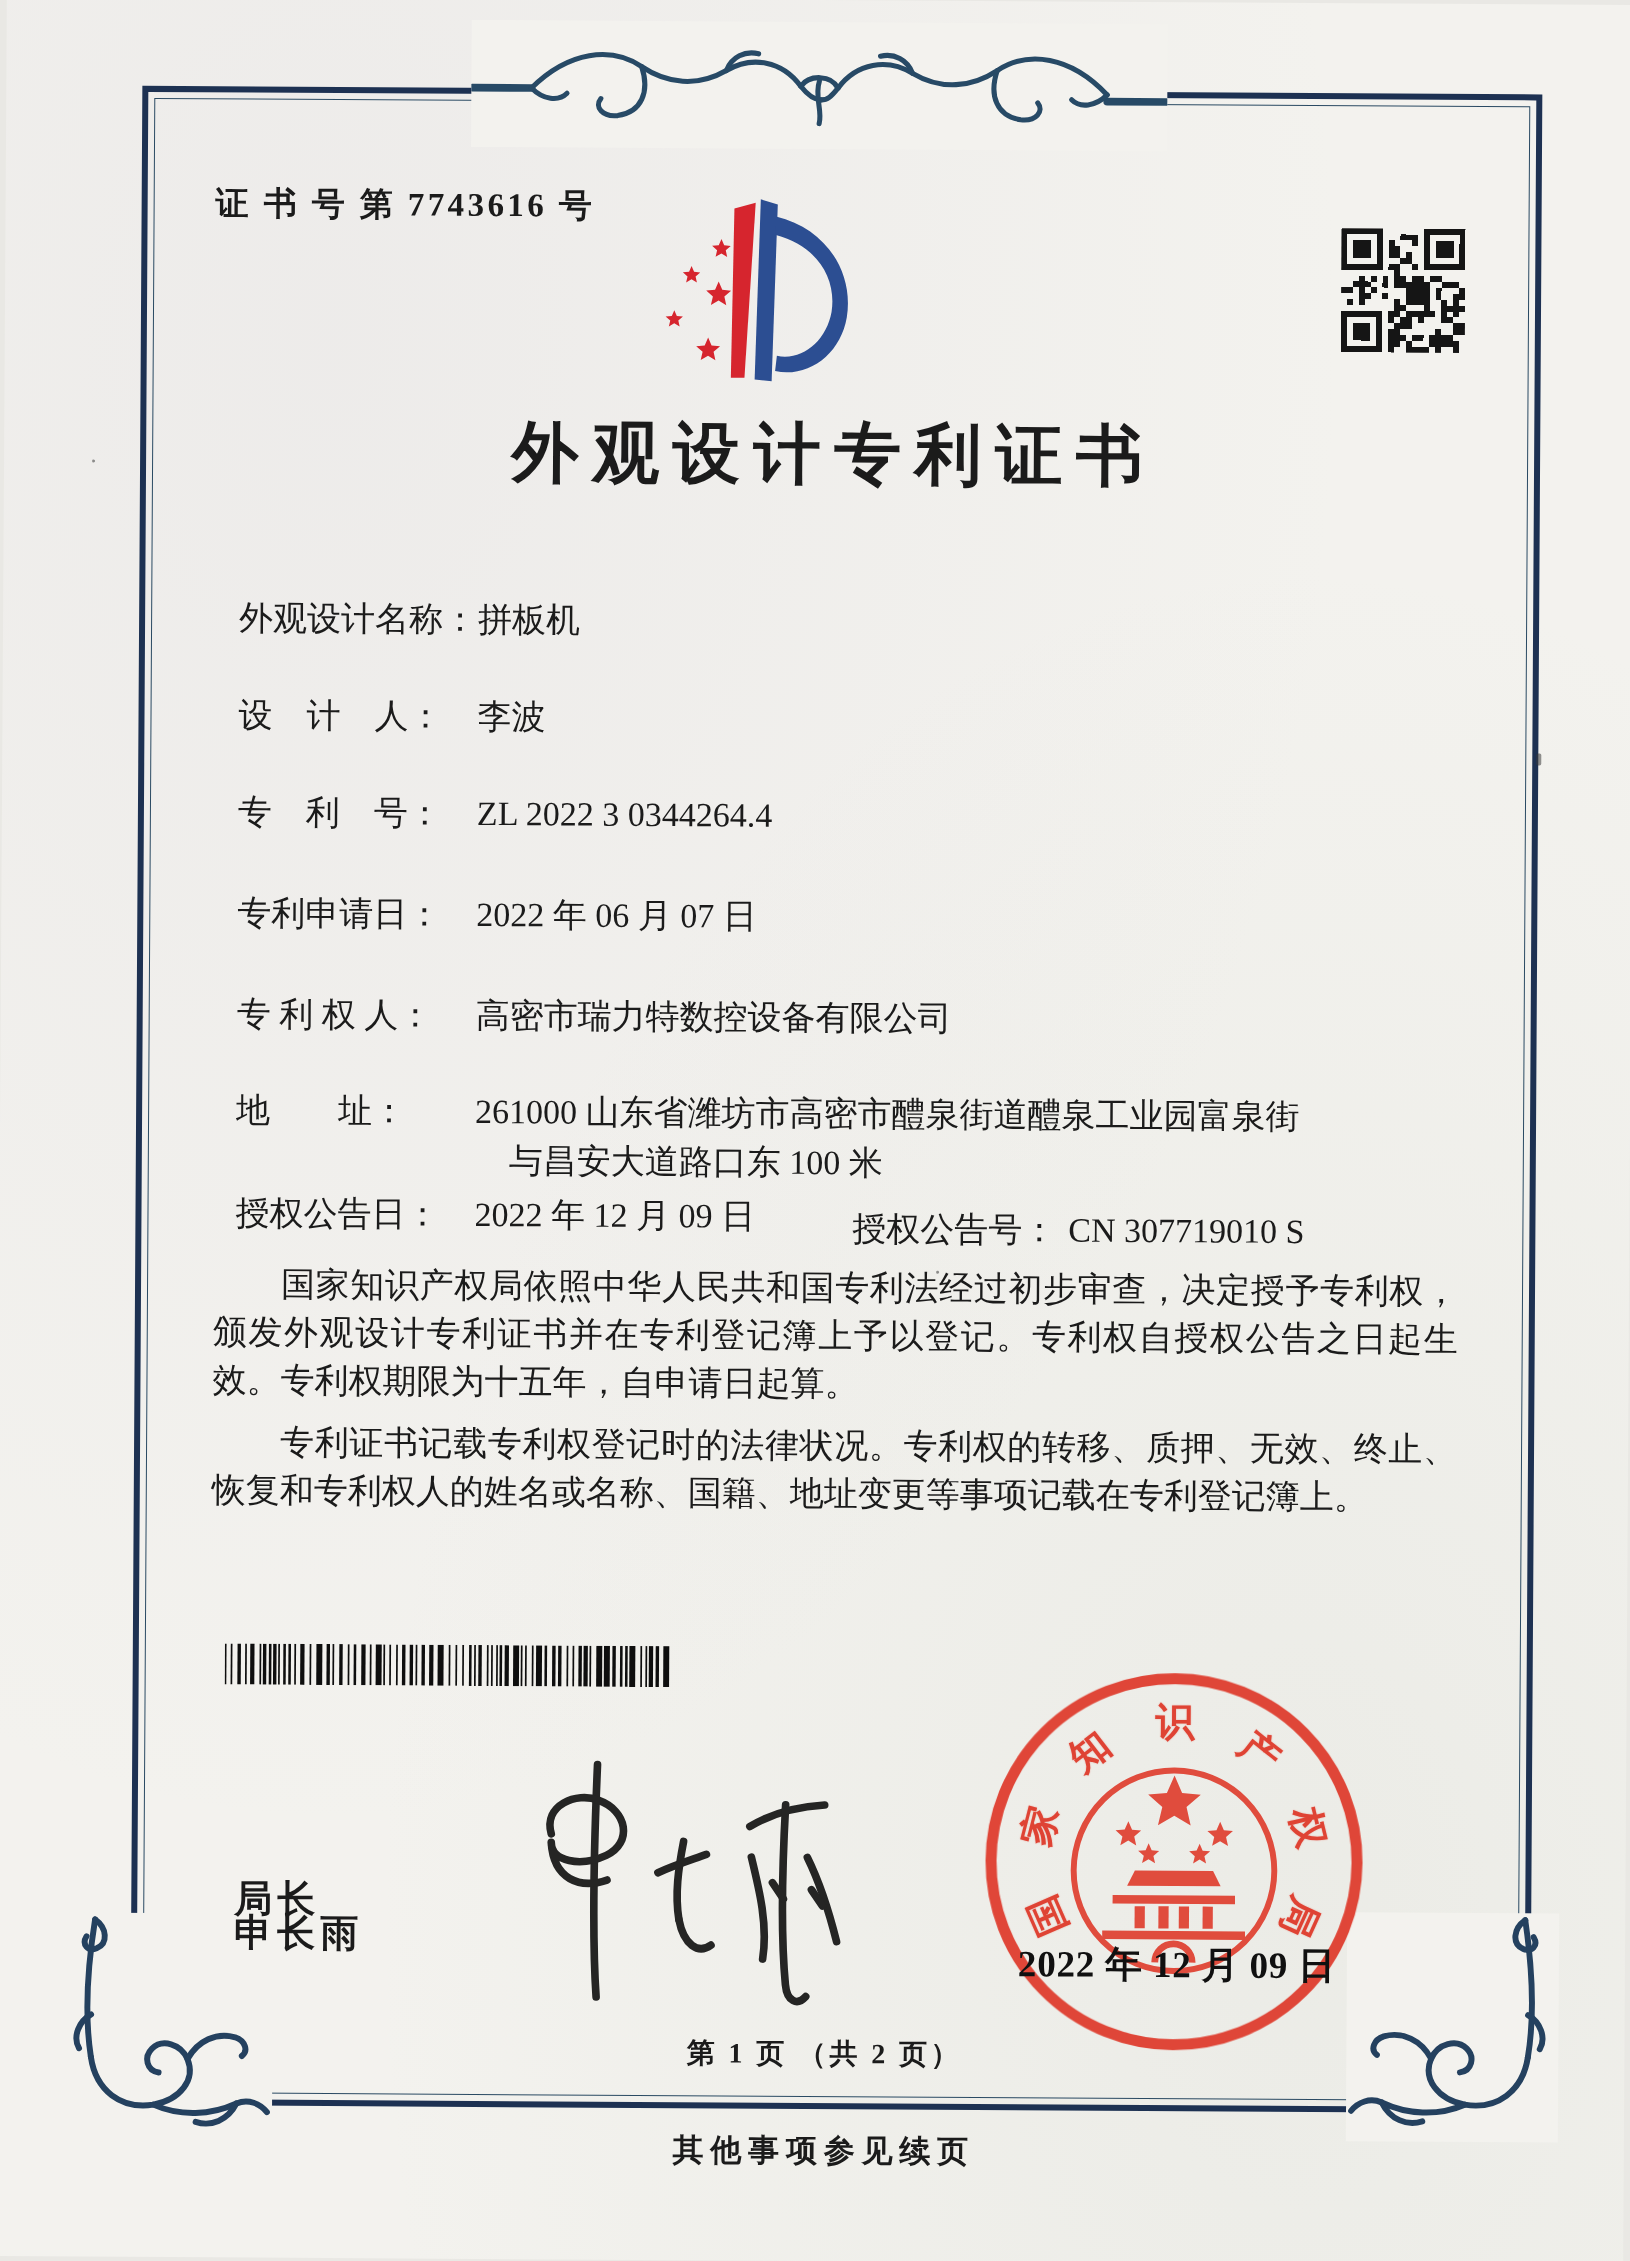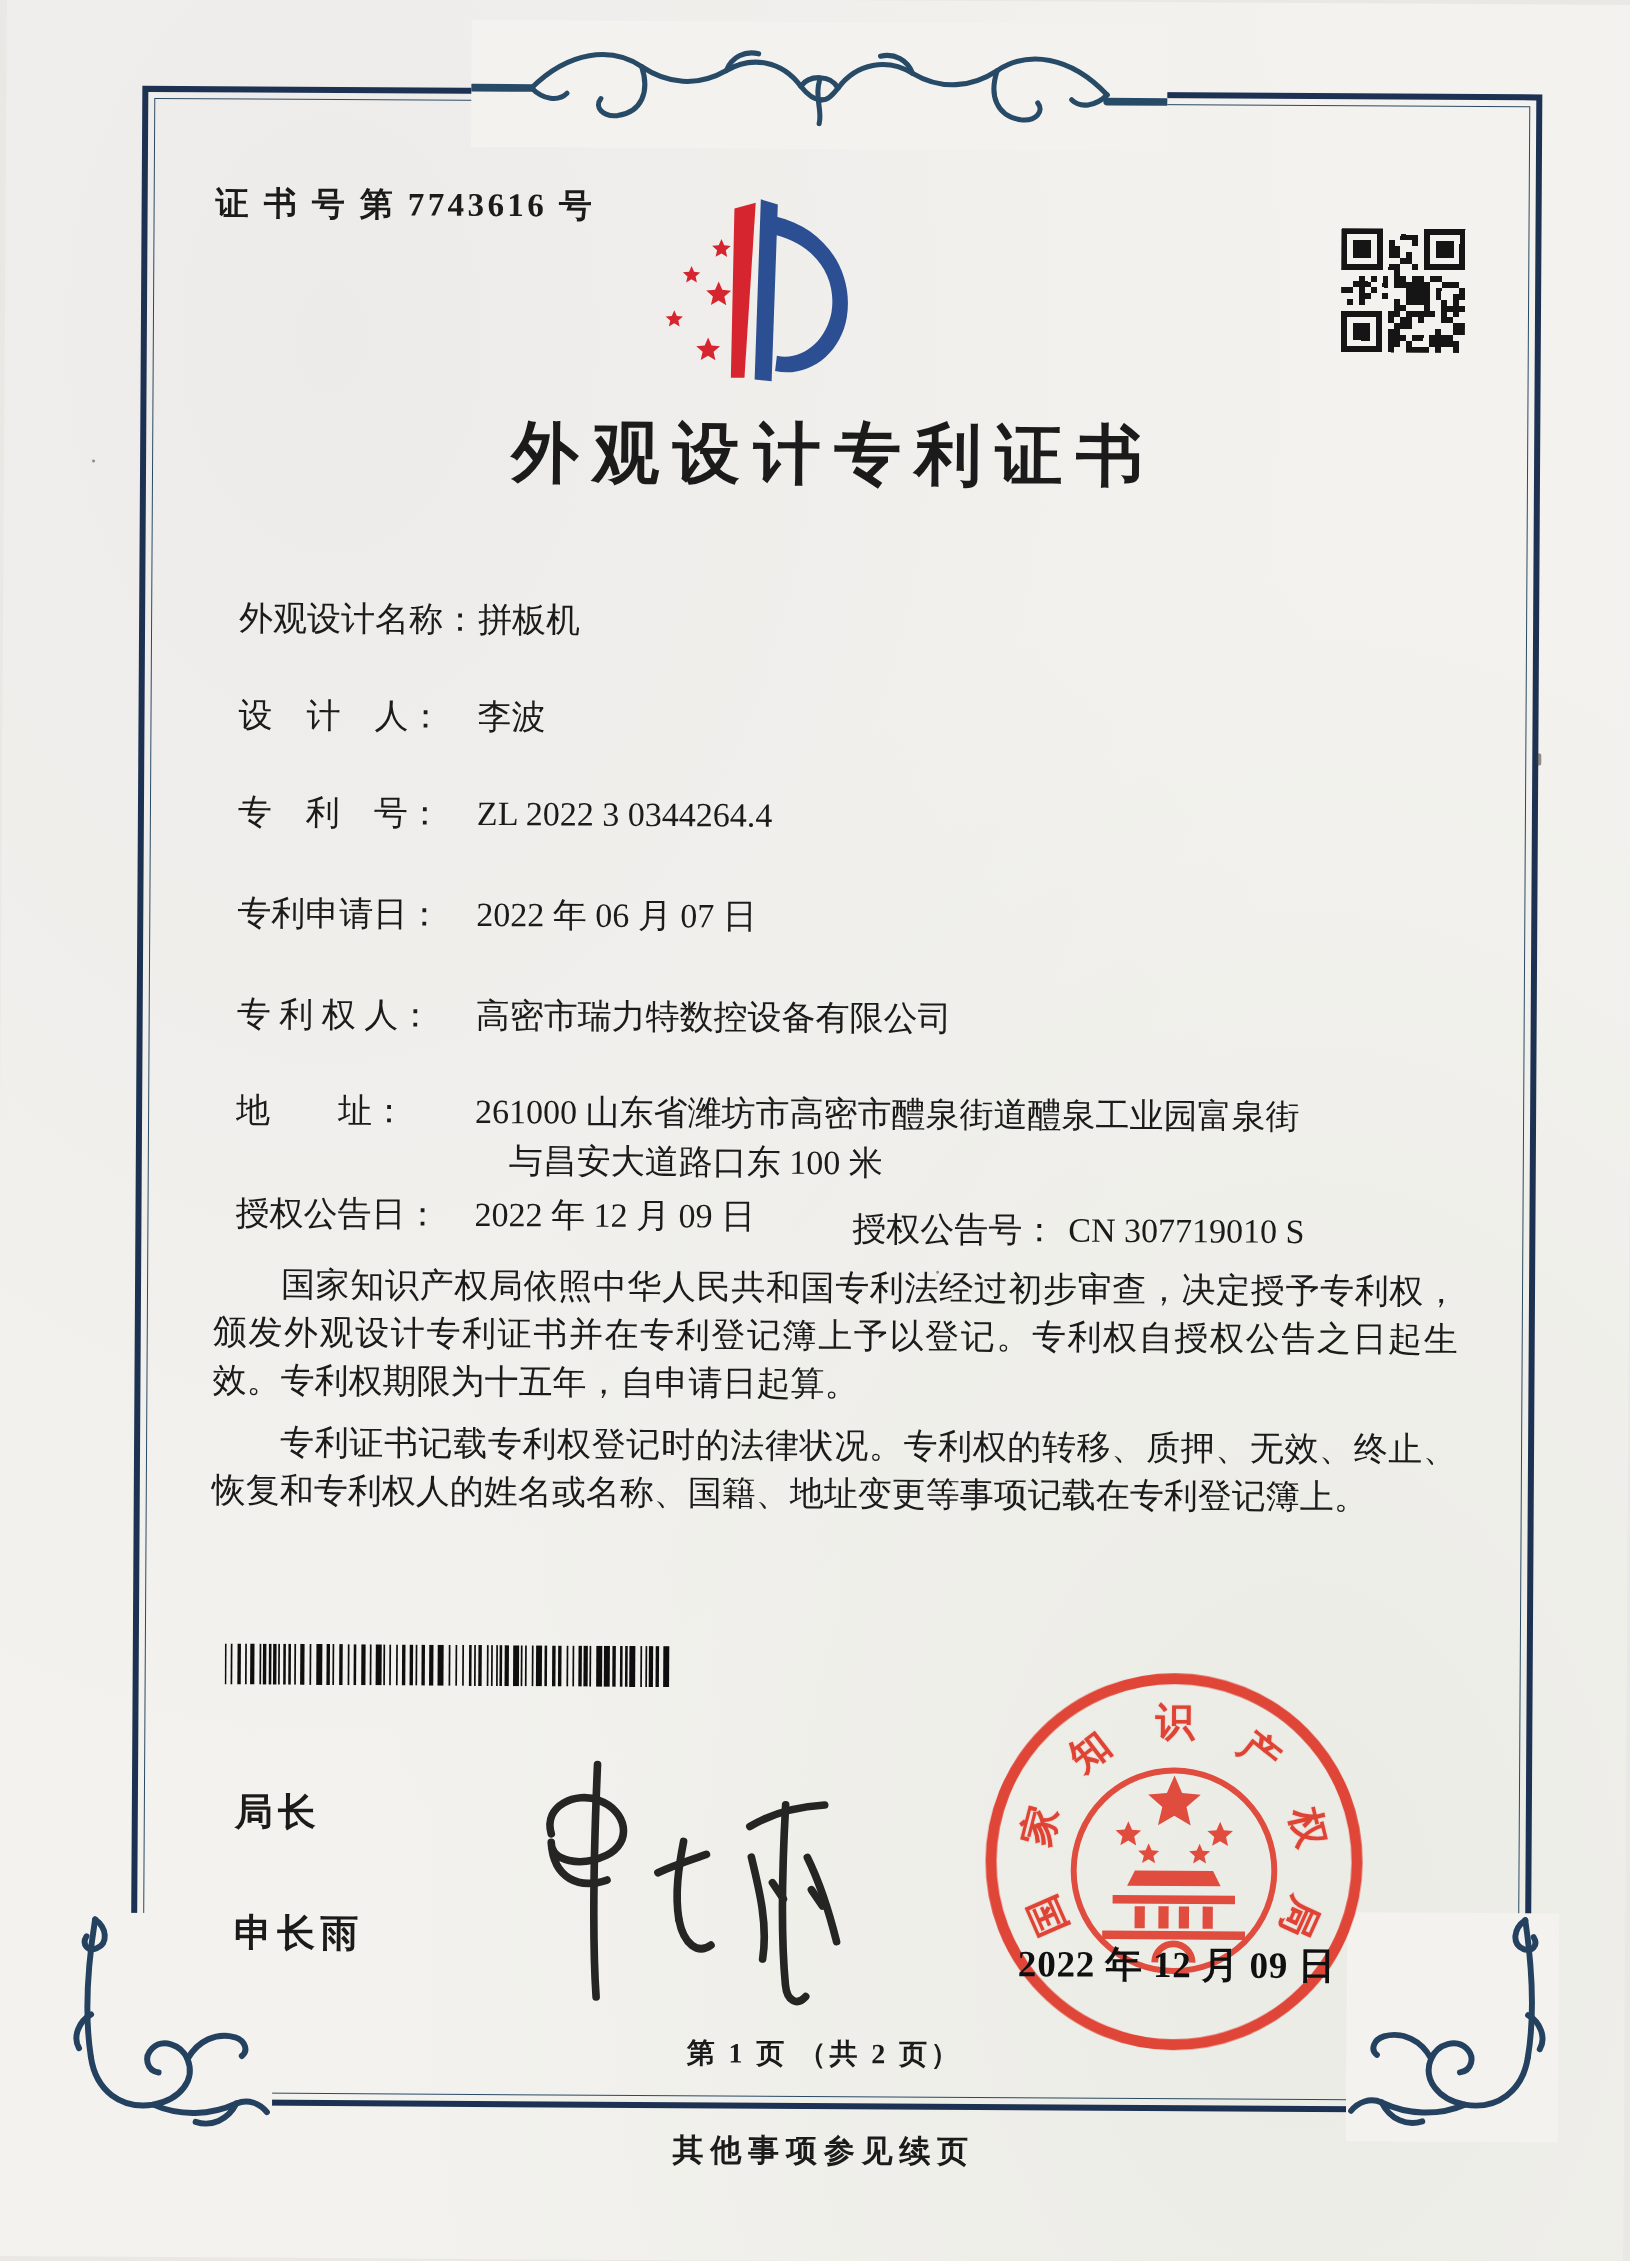--- a/index.html
+++ b/index.html
@@ -41,21 +41,21 @@
   .addr-l2{position:absolute;left:509px;font-size:34px;}
   .grant-no{position:absolute;left:853px;top:1206px;font-size:34px;white-space:nowrap;}
   .grant-no .lbl{width:auto;margin-right:12px;}
   
   .paras{position:absolute;left:214px;top:1264px;width:1245px;
     font-size:34px;line-height:48px;text-align:justify;}
   .paras p{margin:0 0 13.6px 0;text-indent:2em;}
   
   .barcode{position:absolute;left:228px;top:1647px;width:447px;height:41px;}
   
-  .signoff-title{position:absolute;left:239px;top:1790px;font-size:38px;font-weight:700;
+  .signoff-title{position:absolute;left:239px;top:1877px;font-size:38px;font-weight:700;
     font-family:"Liberation Sans","DejaVu Sans",sans-serif;letter-spacing:5.1px;}
   .signoff-name{position:absolute;left:239px;top:1911px;font-size:38px;font-weight:700;
     font-family:"Liberation Sans","DejaVu Sans",sans-serif;letter-spacing:5.1px;}
   .signature{position:absolute;left:474px;top:1754px;width:416px;height:280px;}
   
   .seal{position:absolute;left:990px;top:1671px;width:377px;height:377px;}
   .seal-ring{position:absolute;inset:0;border:11px solid #df3a2b;border-radius:50%;
     opacity:.93;filter:blur(0.3px);}
   .seal-emblem{position:absolute;left:61px;top:70px;width:255px;height:255px;opacity:.95;}
   .seal-chars{position:absolute;left:50%;top:50%;width:0;height:0;}

